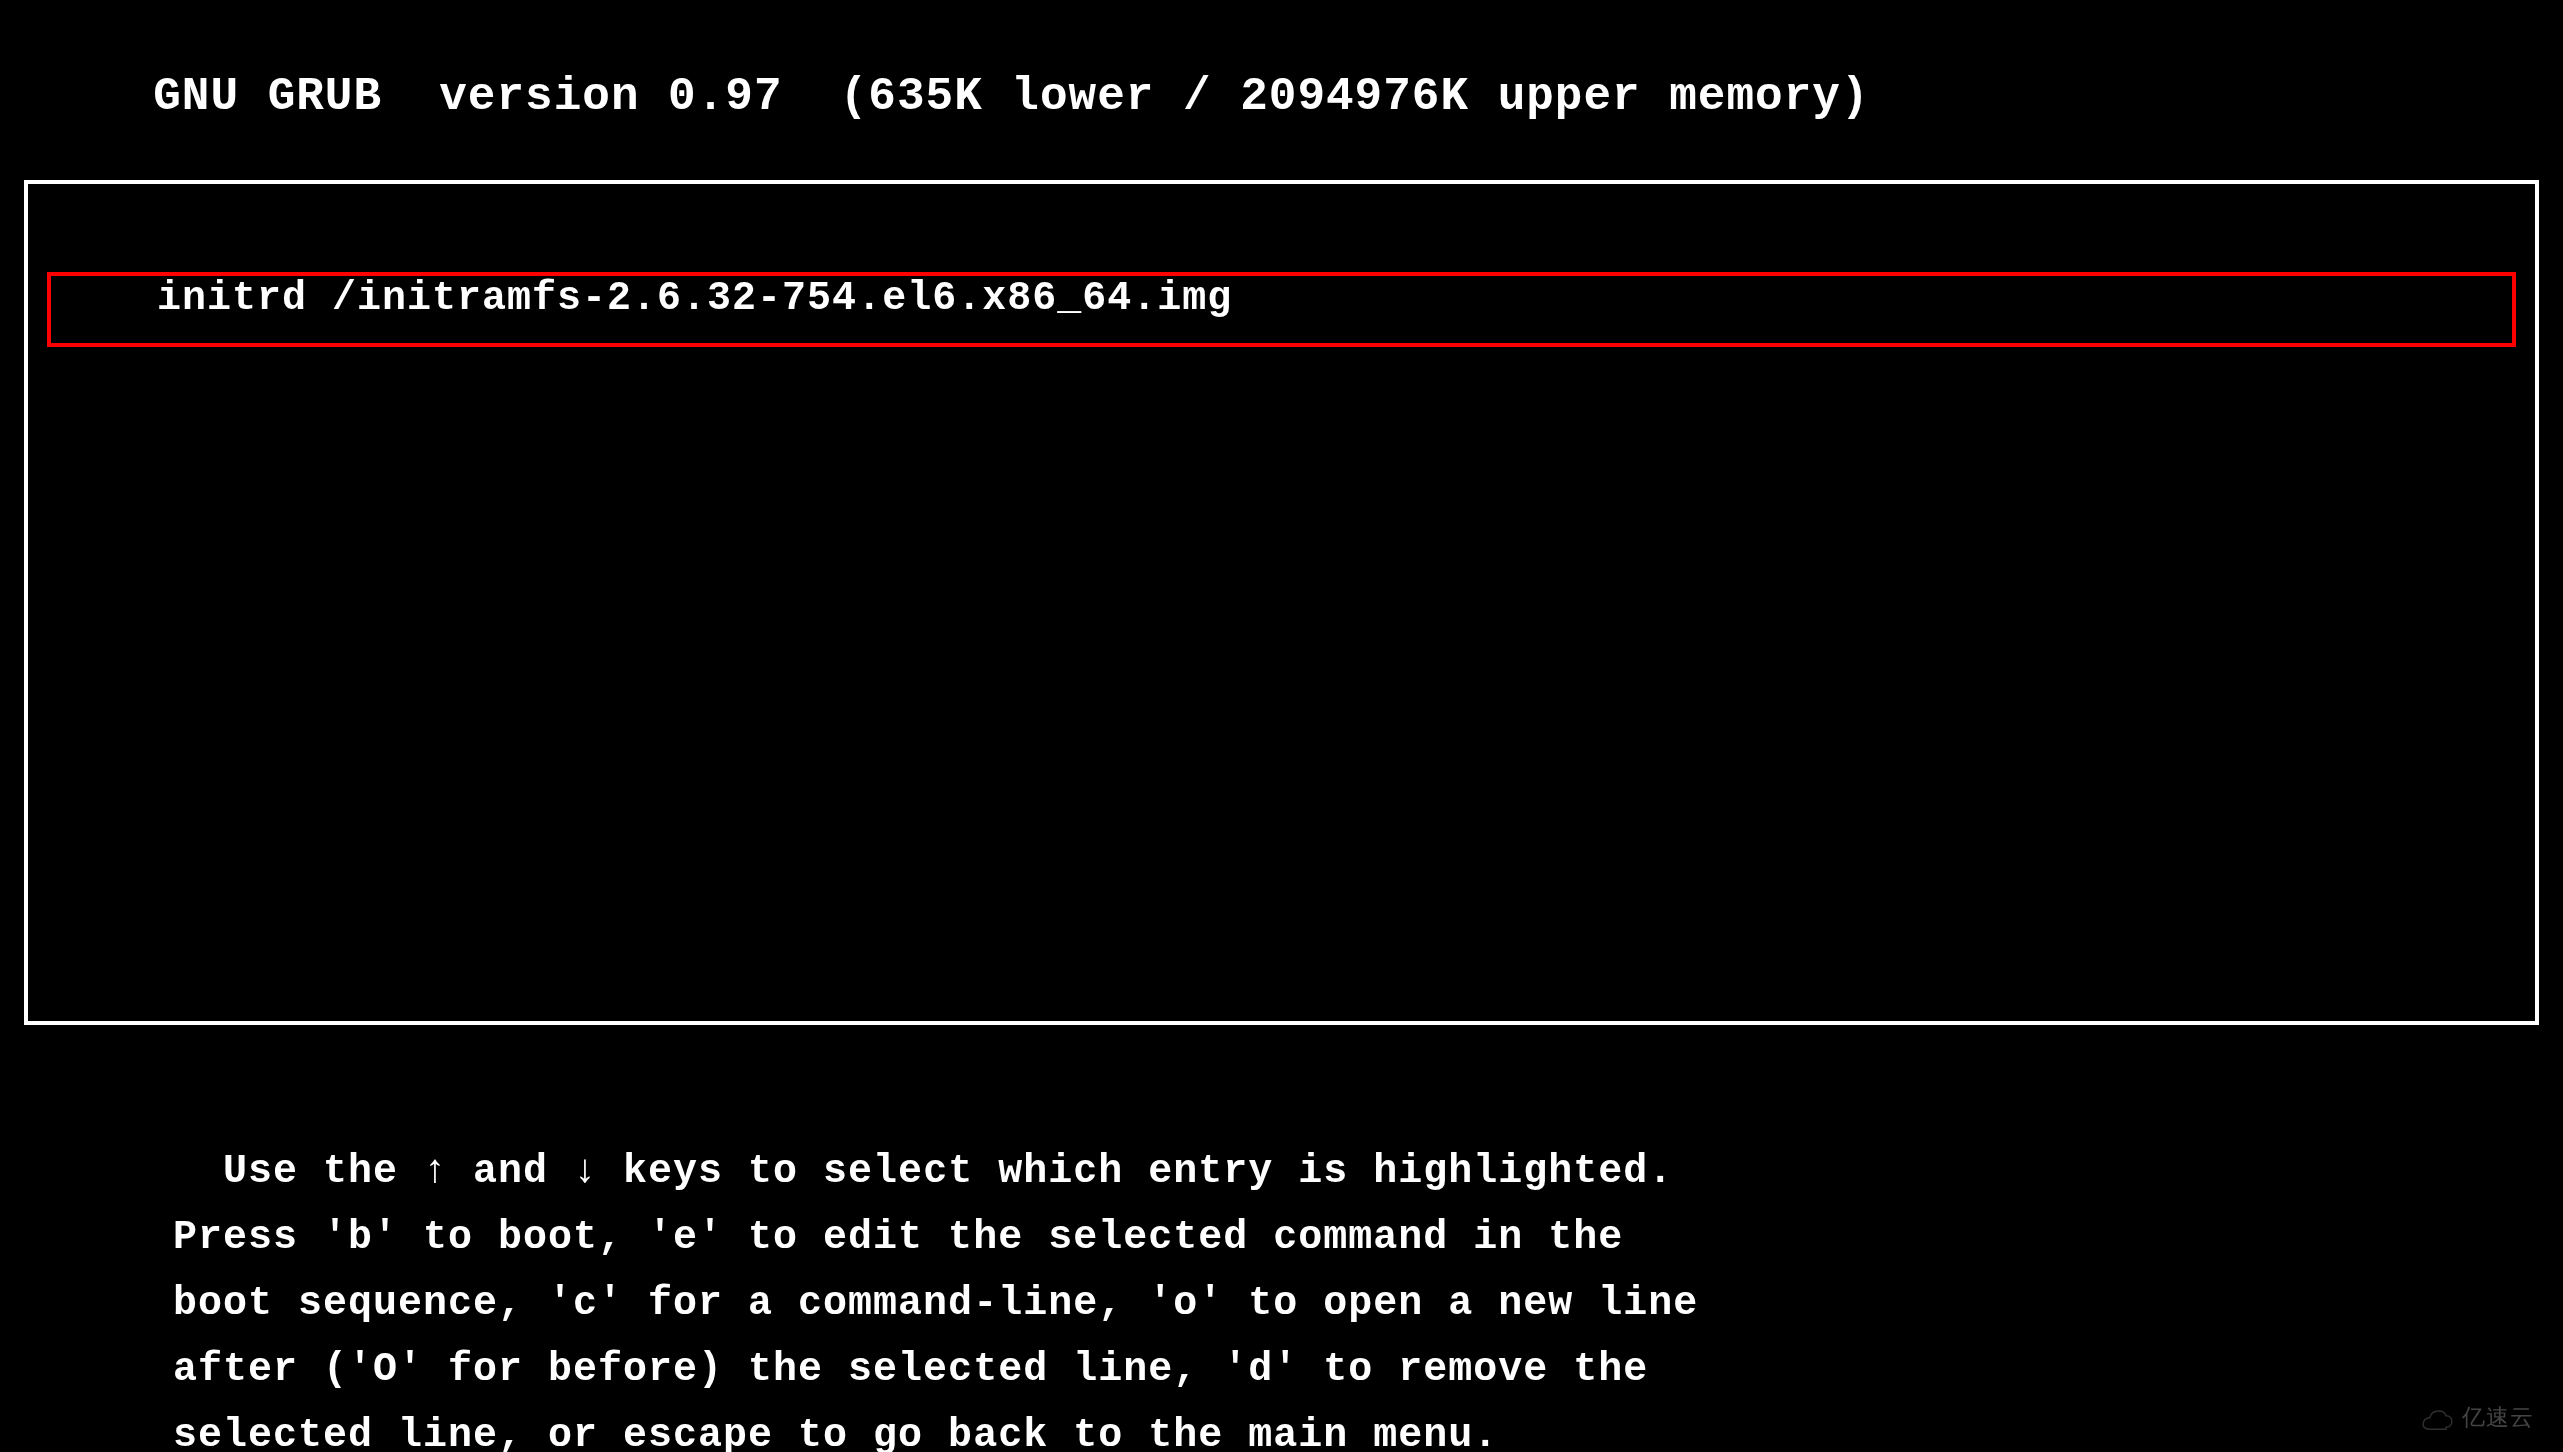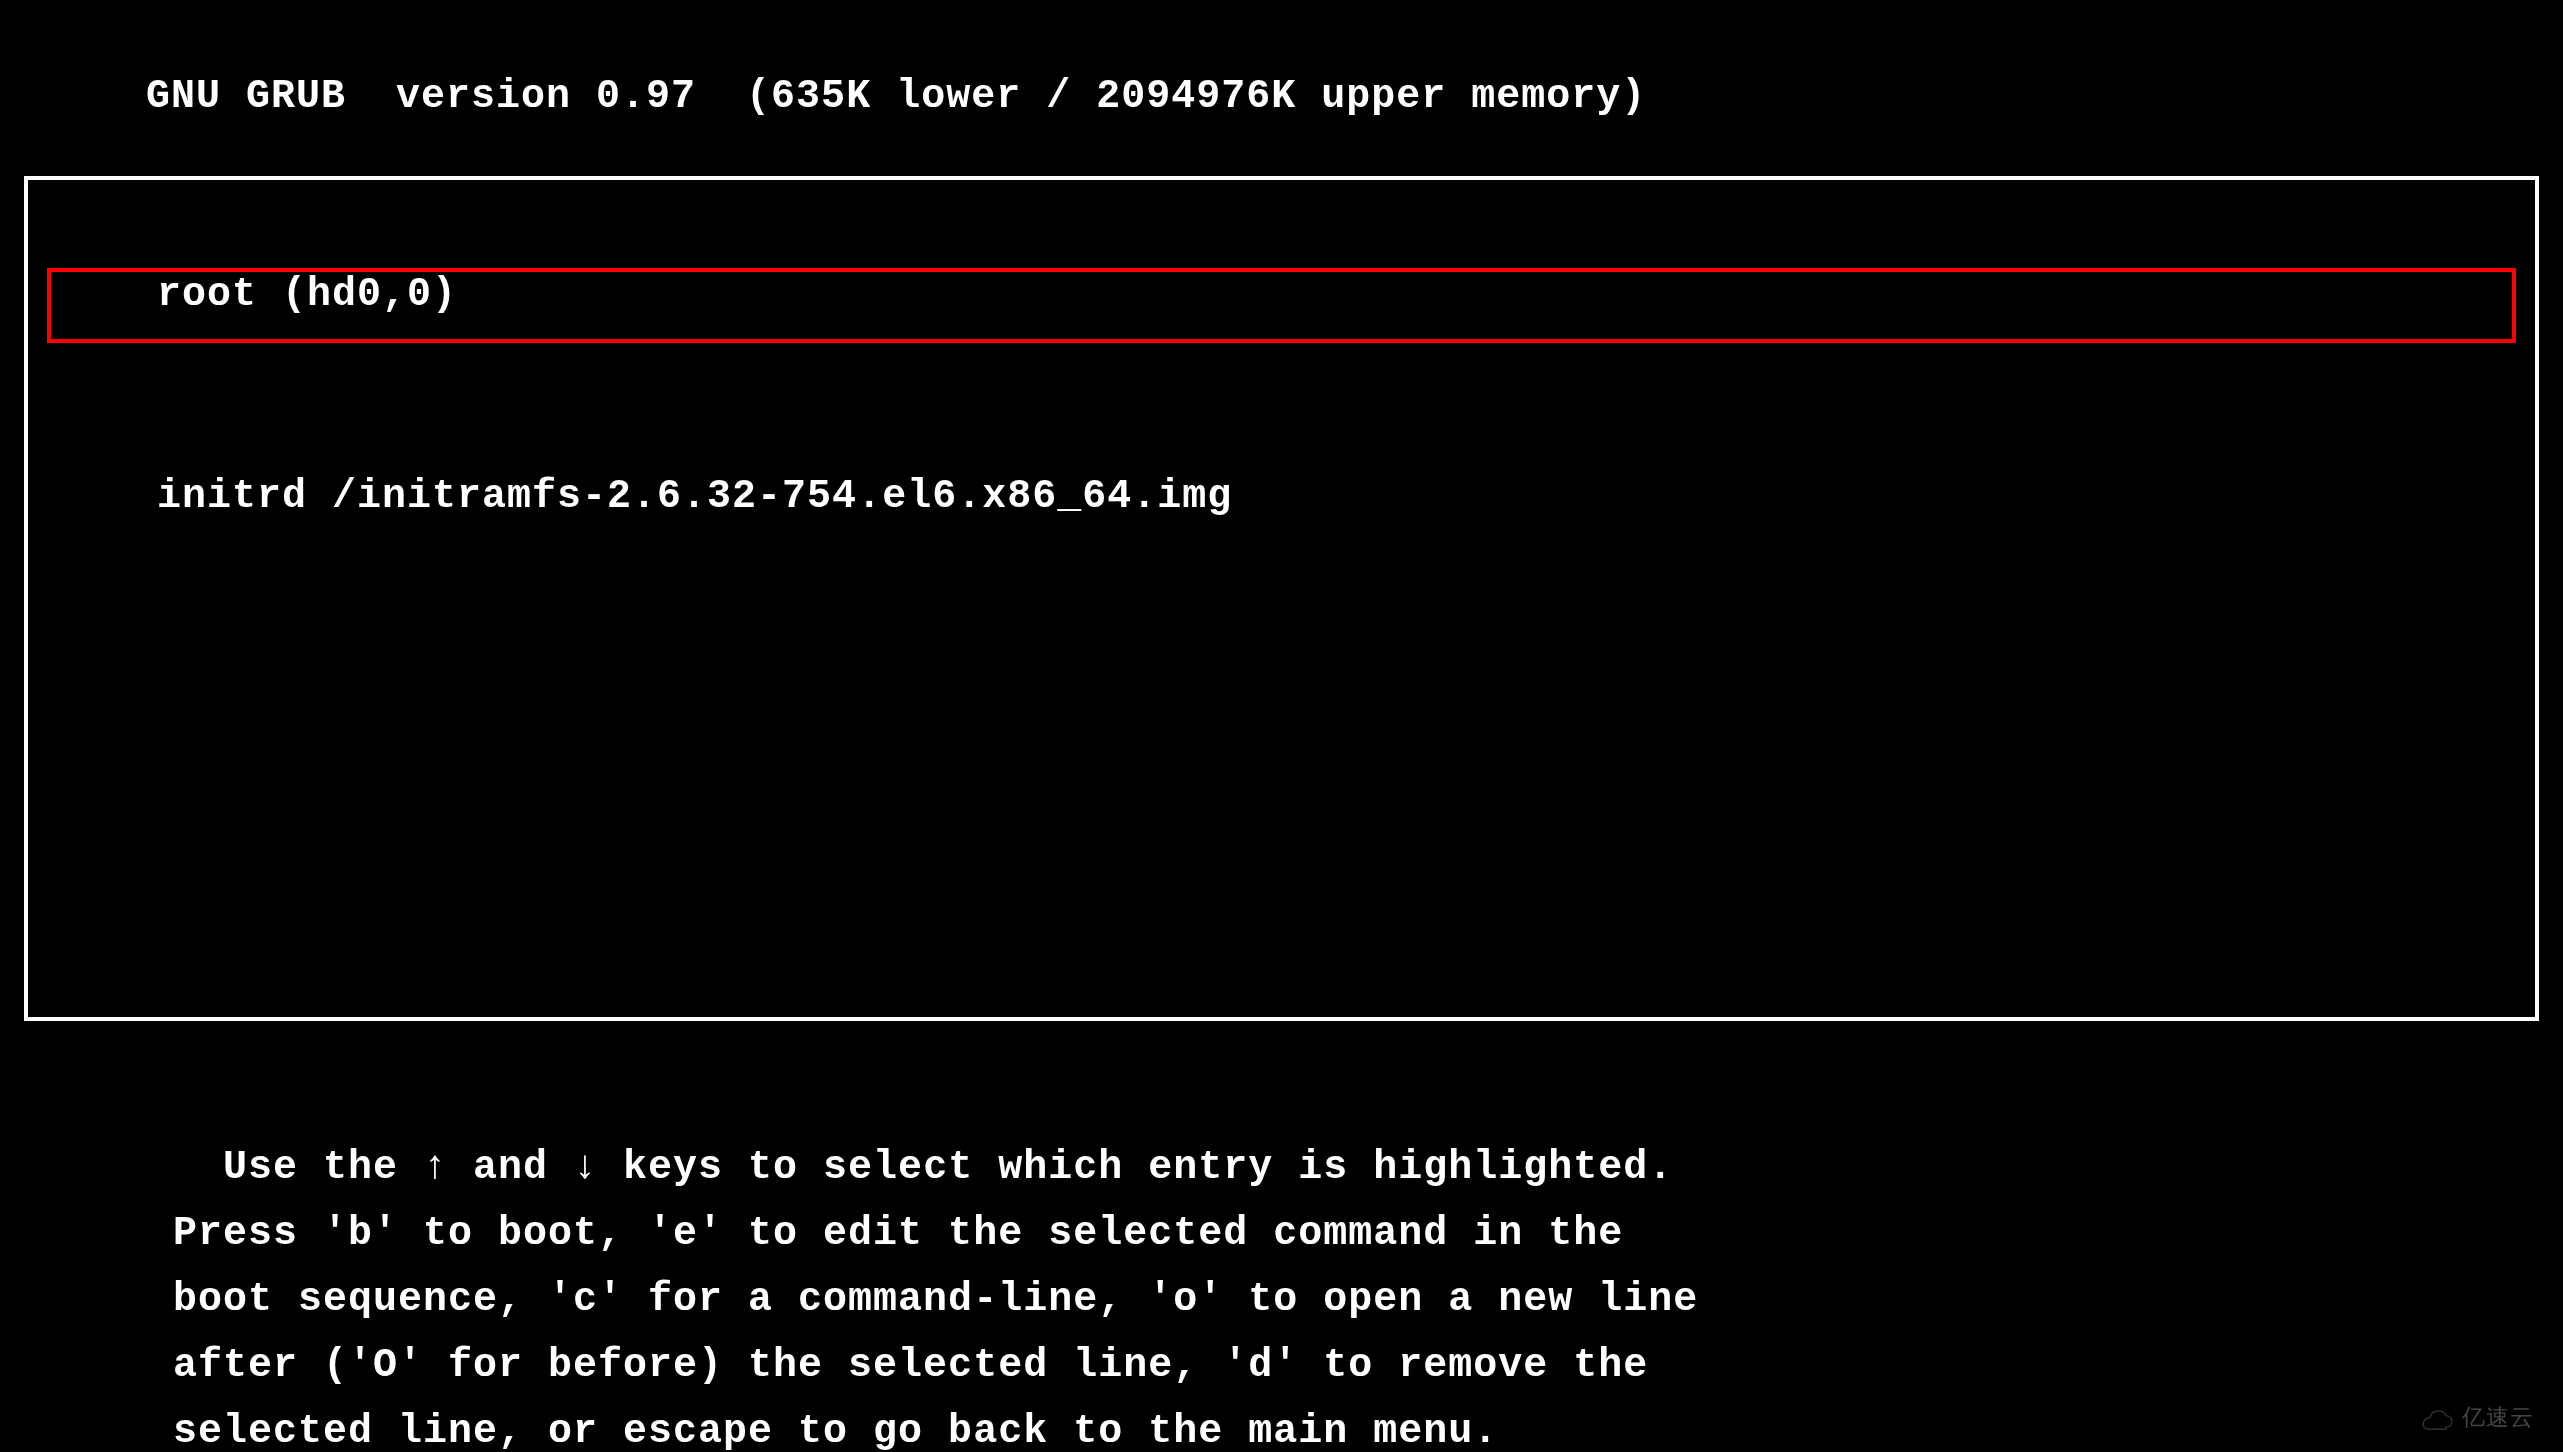--- a/index.html
+++ b/index.html
@@ -13,22 +13,22 @@
       font-family: 'Courier New', monospace;
       font-size: 29px;
       font-weight: bold;
       width: 2563px;
       height: 1453px;
       overflow: hidden;
       padding: 0;
       letter-spacing: 1px;
     }
     .header {
-      padding: 29px 96px 38px 96px;
-      font-size: 40px;
+      padding: 19px 96px 38px 96px;
+      font-size: 46px;
       white-space: pre;
     }
     .menu-box {
       border: 4.8px solid #ffffff;
       margin: 19px 24px 29px 24px;
       height: 845px;
       position: relative;
       padding: 14.4px 0;
     }
     .menu-entry {
@@ -76,23 +76,20 @@
   </style>
 </head>
 <body>
 
 <div class="header">
   <span>GNU GRUB  version 0.97  (635K lower / 2094976K upper memory)</span>
 </div>
 
 <div class="menu-box">
   <div class="menu-entry">
-    <span>root (hd0,0)</span>
-  </div>
-  <div class="menu-entry">
     <span>initrd /initramfs-2.6.32-754.el6.x86_64.img</span>
   </div>
   <div class="highlight-box"></div>
 </div>
 
 <div class="instructions">
   <span>Use the ↑ and ↓ keys to select which entry is highlighted.
 Press 'b' to boot, 'e' to edit the selected command in the
 boot sequence, 'c' for a command-line, 'o' to open a new line
 after ('O' for before) the selected line, 'd' to remove the

